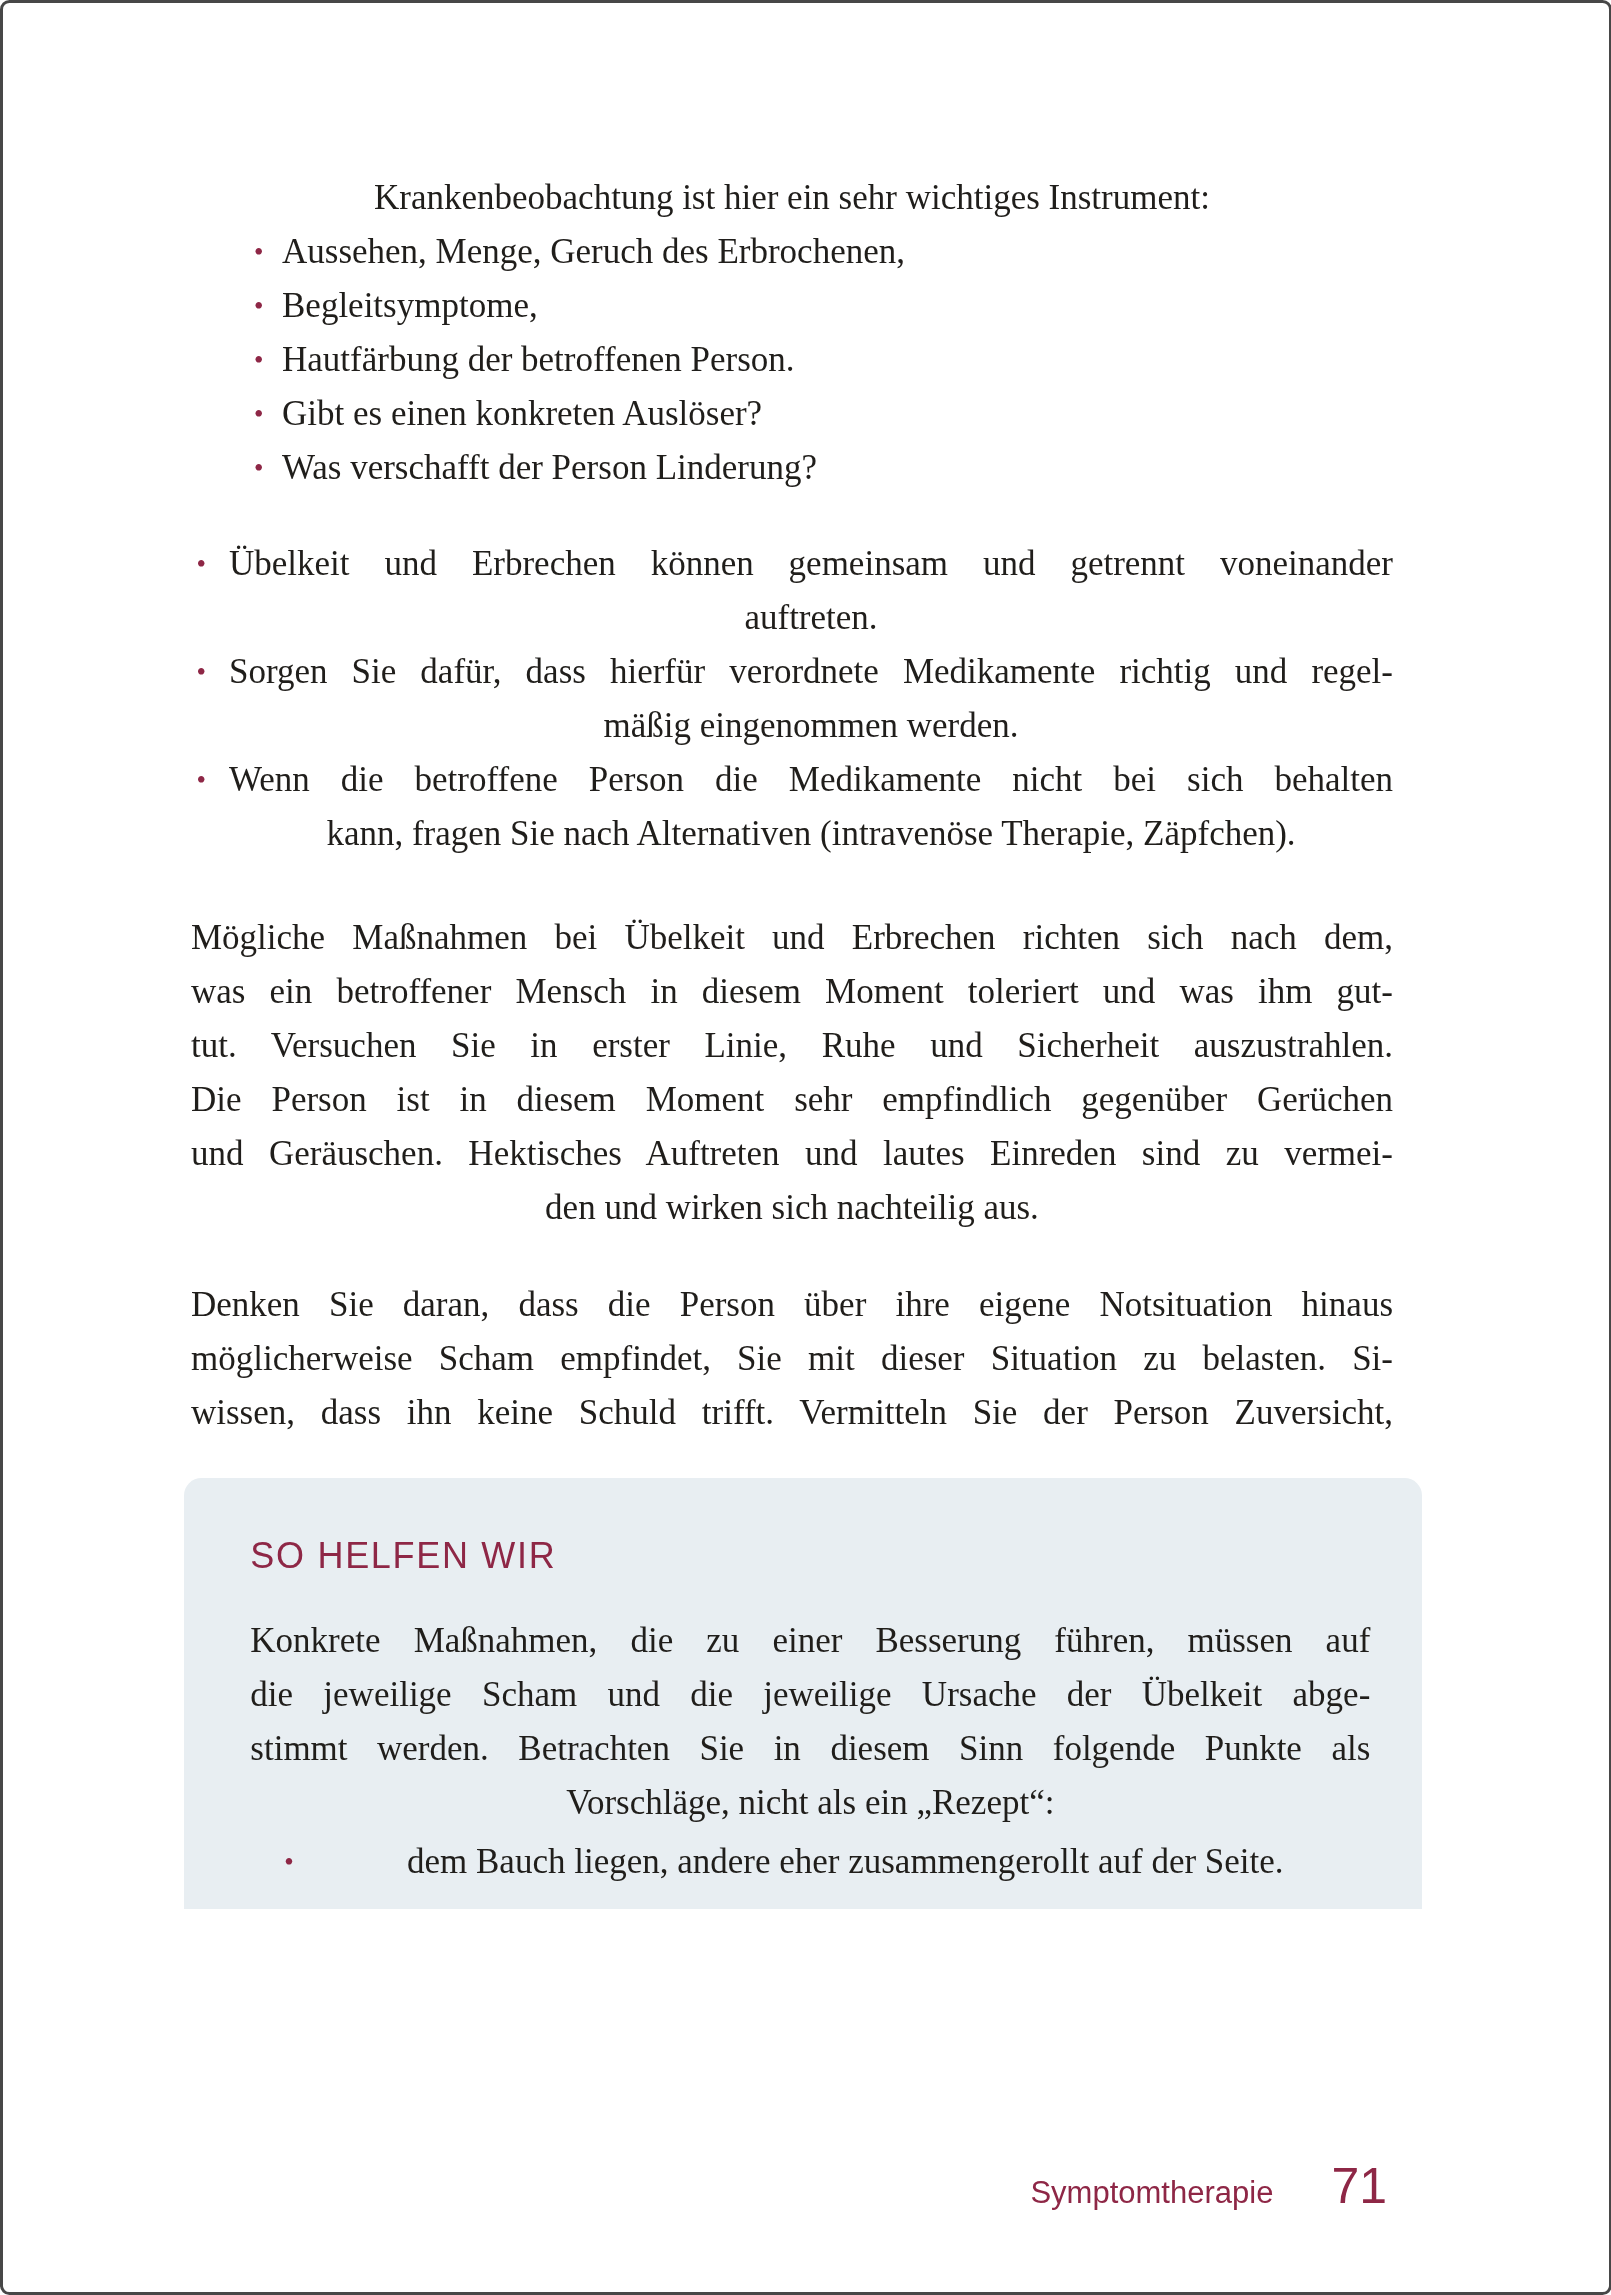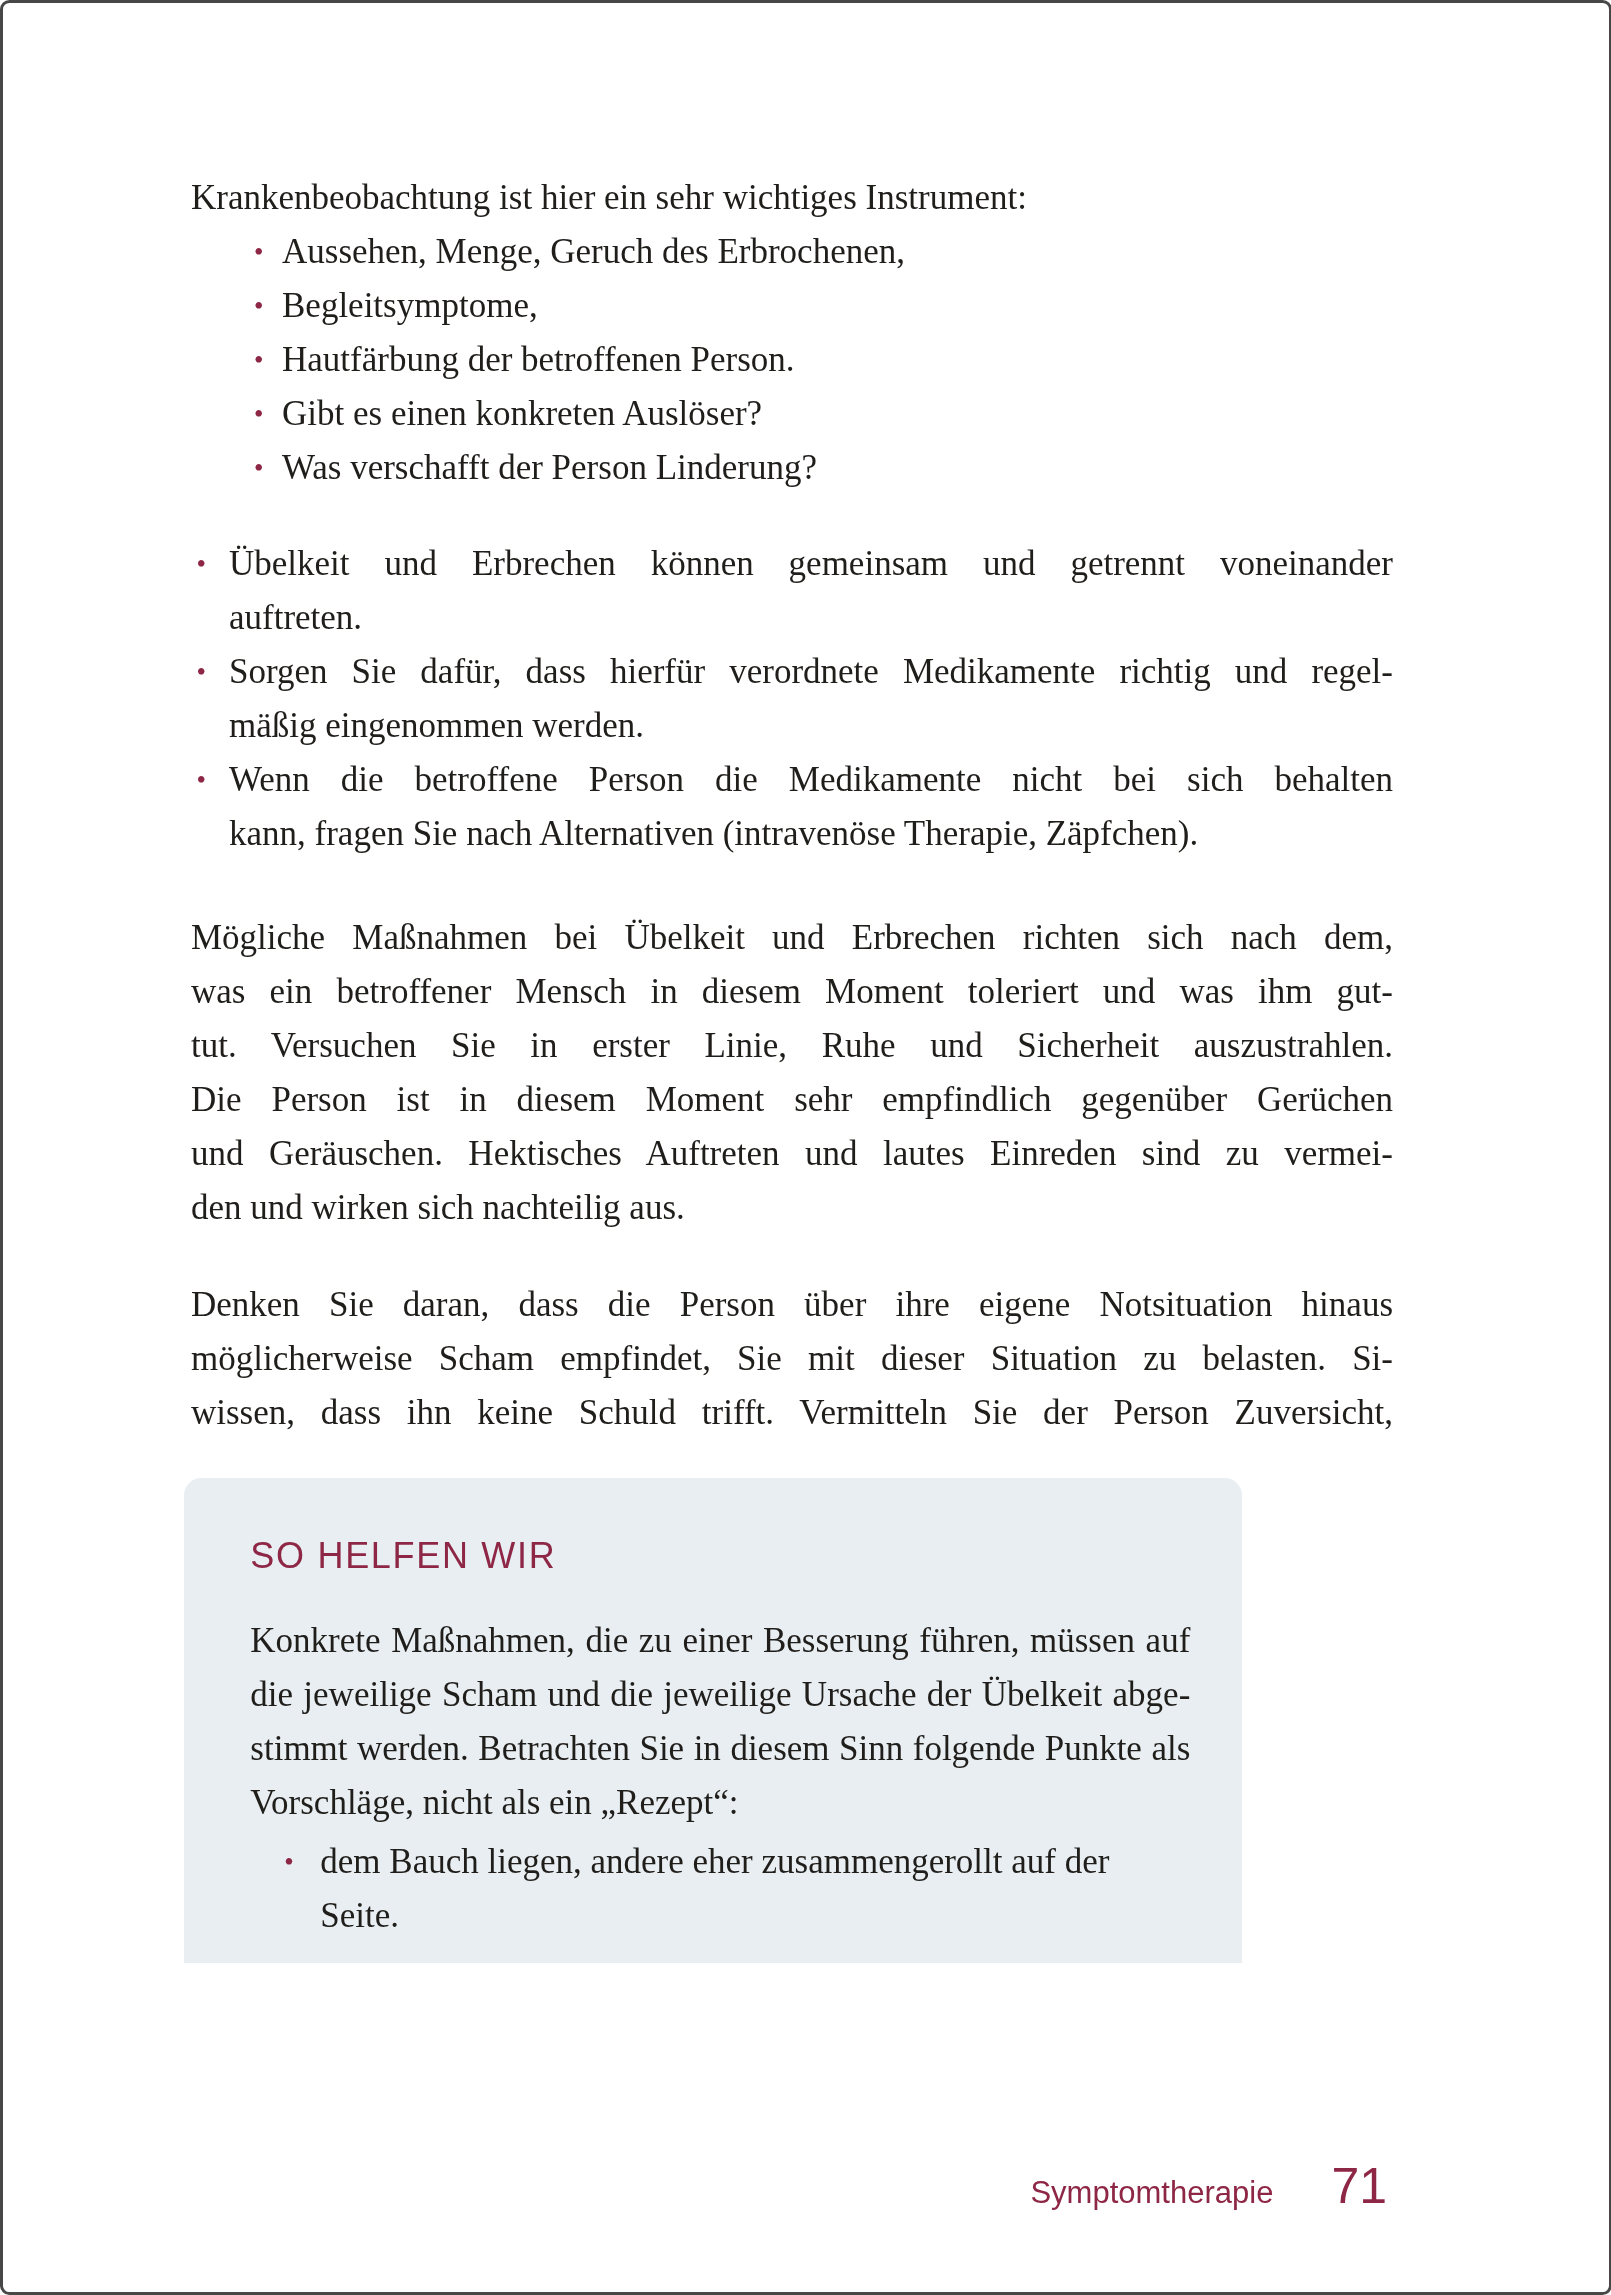--- a/index.html
+++ b/index.html
@@ -18,40 +18,40 @@
     overflow: hidden;
   }
   .content {
     position: absolute;
     left: 188px; top: 168px;
     width: 1202px;
     font-size: 35px;
     line-height: 54px;
   }
   .jl { text-align: justify; text-align-last: justify; }
-  .ll { text-align: left; }
+  .ll { text-align: center; }
   .li { position: relative; }
   .bullet {
     position: absolute;
     top: 0;
     font-size: 27px;
     line-height: 54px;
     color: #8e2746;
   }
   .obs .li { padding-left: 91px; }
   .obs .bullet { left: 63px; }
   .advice { margin-top: 42px; }
   .advice .li { padding-left: 38px; }
   .advice .bullet { left: 5.4px; }
   .para.p1 { margin-top: 50px; }
   .para.p2 { margin-top: 43px; }
   .help-box {
     margin-top: 38px;
     margin-left: -6.7px;
-    width: 1058px;
+    width: 1238px;
     background: #e8eef2;
     border-radius: 17.5px 17.5px 0 0;
     padding: 58px 52px 20px 66px;
   }
   .box-heading {
     font-family: "Liberation Sans", sans-serif;
     font-weight: normal;
     font-size: 36px;
     line-height: 40px;
     letter-spacing: 1.7px;

